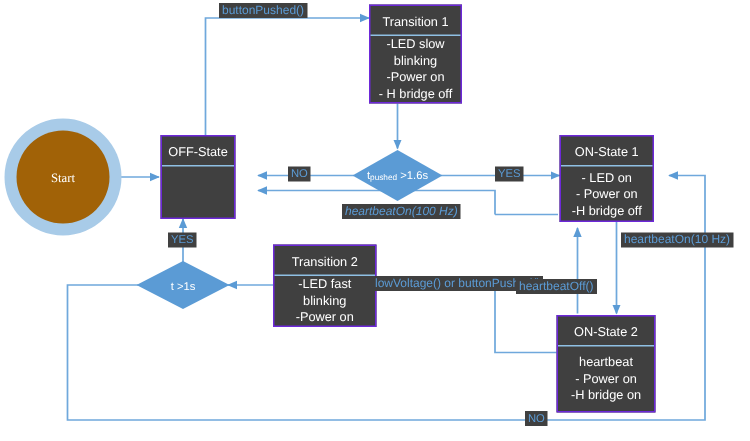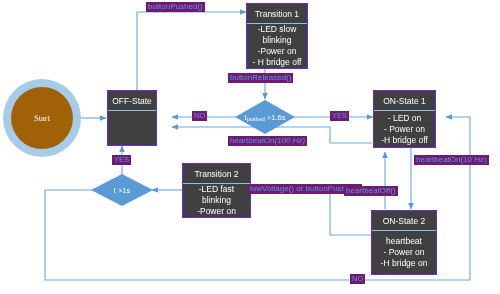--- a/index.html
+++ b/index.html
@@ -40,21 +40,21 @@
     display:flex;align-items:center;justify-content:center;
     color:#ffffff;font-size:7.5px;white-space:nowrap;
     background:#5b9bd5;
     clip-path:polygon(50% 0%,100% 50%,50% 100%,0% 50%);
   }
   .diamond sub{font-size:5.5px;vertical-align:-1px;}
 
   
   .elabel{
     position:absolute;color:#5b9bd5;font-size:8px;white-space:nowrap;
-    background:#701a75;padding:0 2px;line-height:10px;
+    background:#404040;padding:0 2px;line-height:10px;
   }
   .elabel.sm{font-size:7.5px;}
 </style>
 </head>
 <body>
 
 <div id="canvas">
 
   <svg id="wires" viewBox="0 0 500 294" xmlns="http://www.w3.org/2000/svg">
     <defs>
@@ -142,21 +142,20 @@
   <div class="node diamond" style="left:235px;top:100px;width:60px;height:34px;">
     <span>t<sub>pushed</sub> &gt;1.6s</span>
   </div>
 
   <div class="node diamond" style="left:91px;top:174px;width:62px;height:32px;">
     <span>t &gt;1s</span>
   </div>
 
   <div class="elabel" style="left:146px;top:2px;">buttonPushed()</div>
 
-  <div class="elabel" style="left:228px;top:73px;">buttonReleased()</div>
 
   <div class="elabel sm" style="left:192px;top:111px;">NO</div>
 
   <div class="elabel sm" style="left:330px;top:111px;">YES</div>
 
   <div class="elabel" style="left:228px;top:136px;font-style:italic;">heartbeatOn(100 Hz)</div>
 
   <div class="elabel" style="left:248px;top:184px;">lowVoltage() or buttonPushed()</div>
 
   <div class="elabel" style="left:414px;top:155px;">heartbeatOn(10 Hz)</div>

